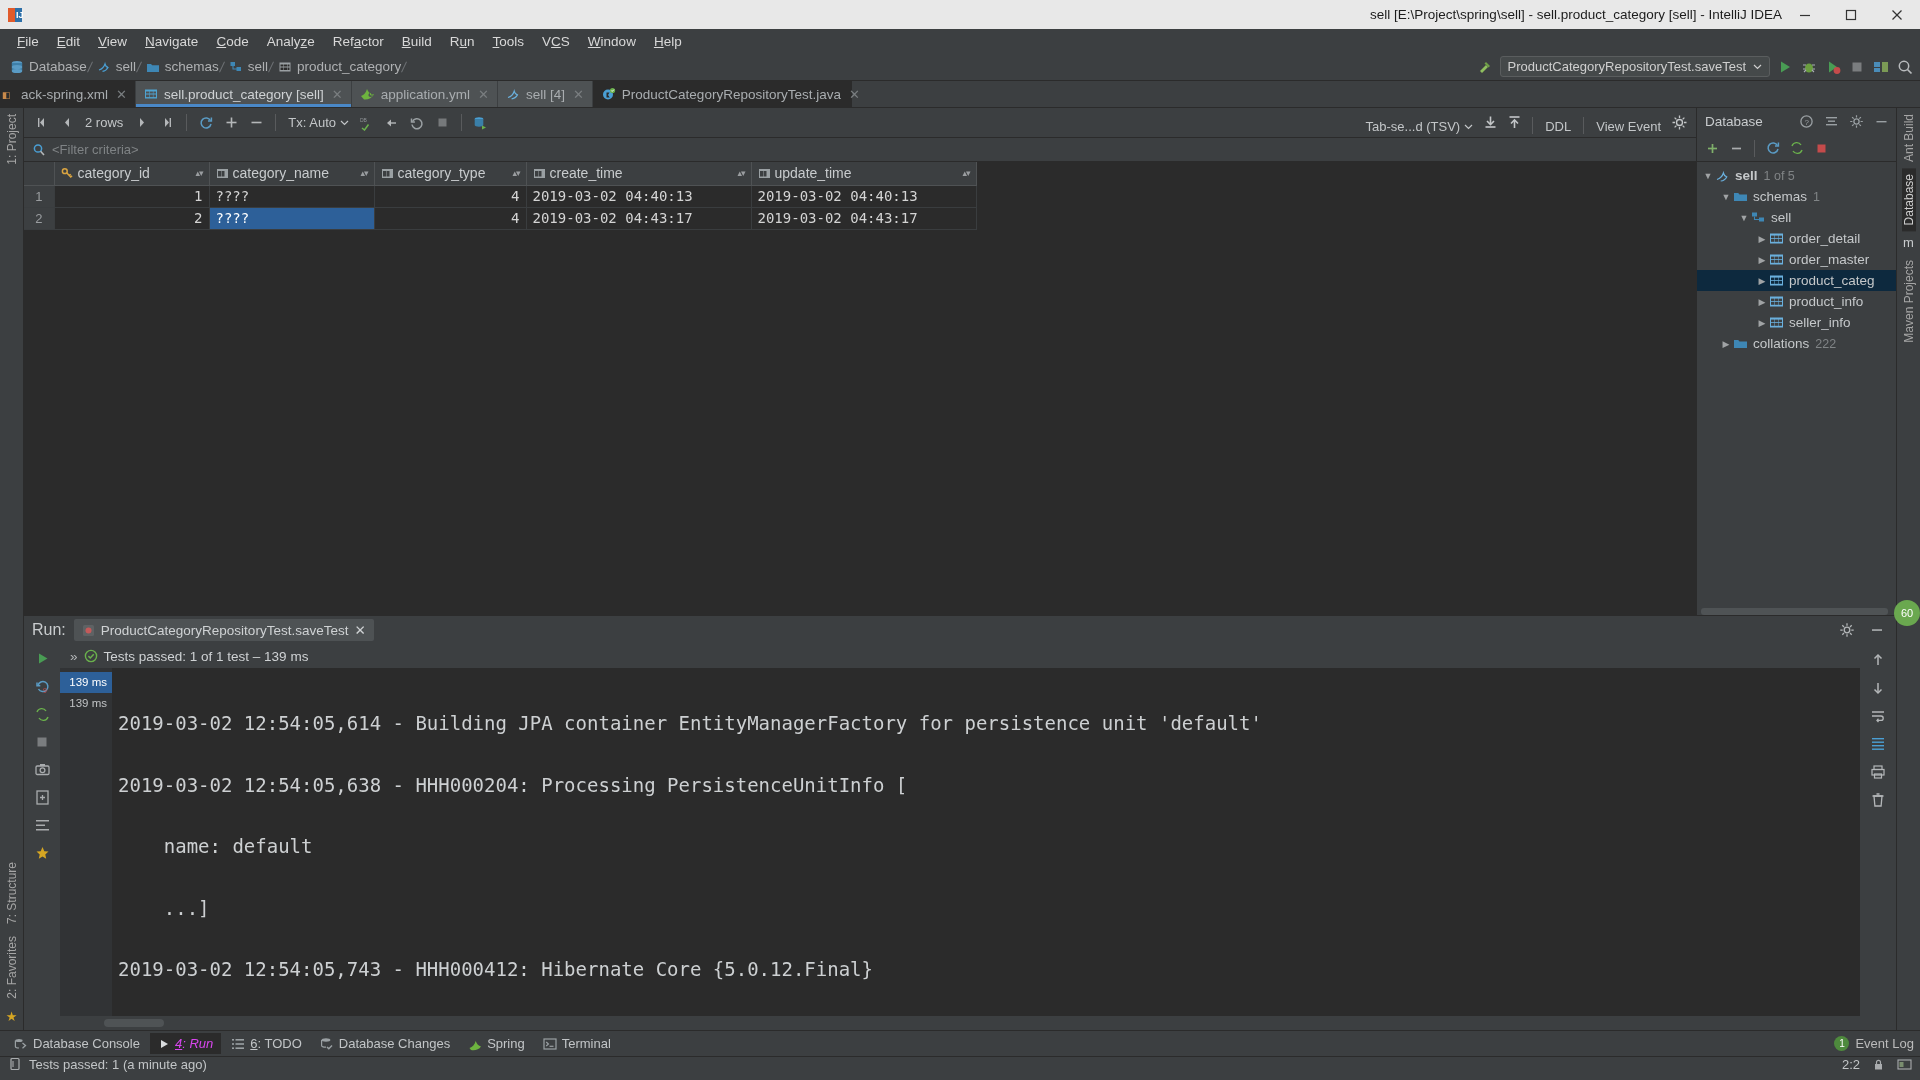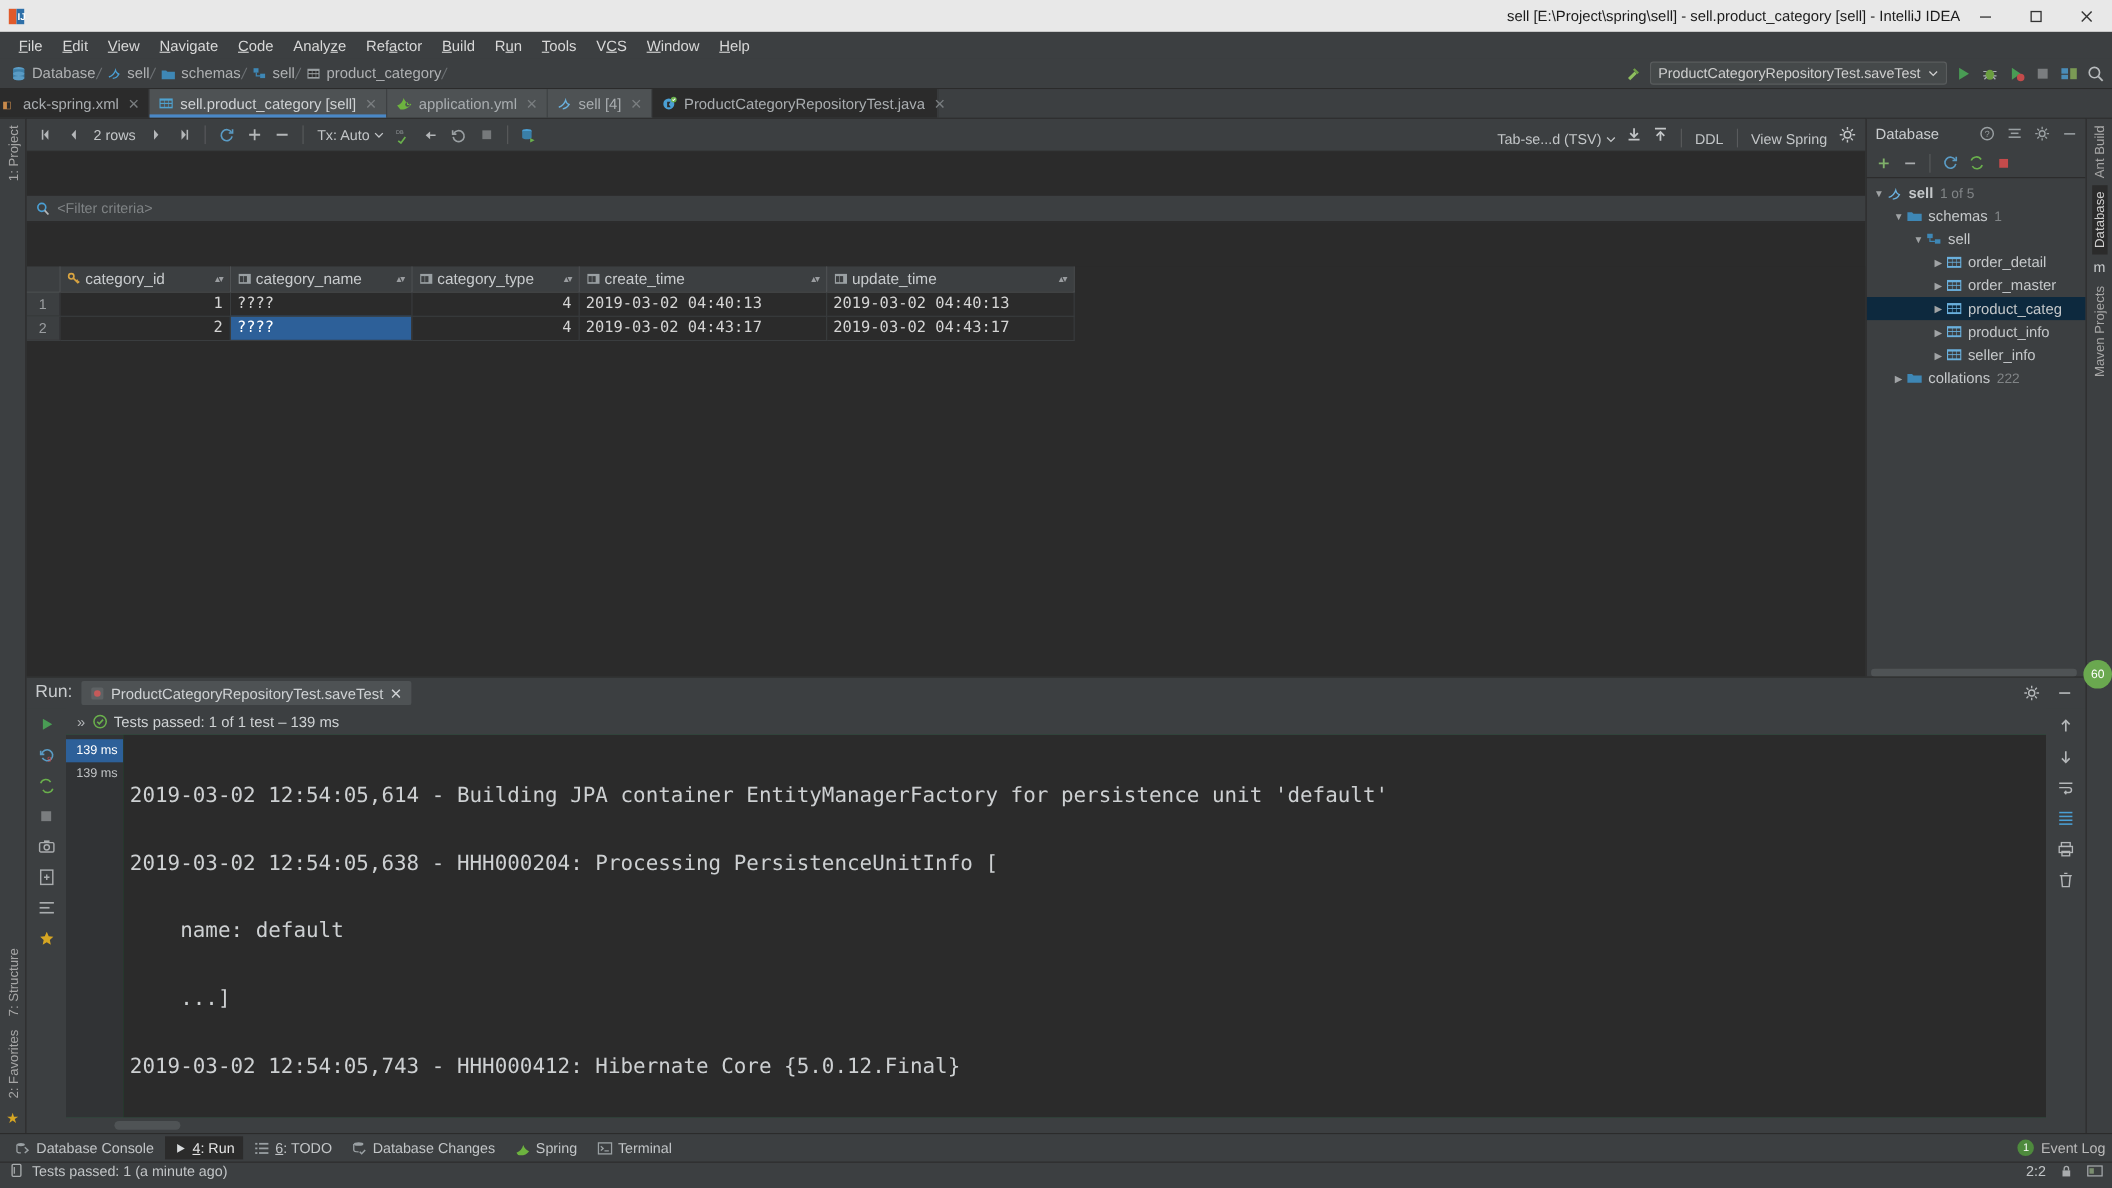--- a/index.html
+++ b/index.html
@@ -85,21 +85,21 @@
   .center { flex: 1 1 auto; display: flex; flex-direction: column; min-width: 0; }
   .rightstrip {
     width: 24px; background: #3c3f41; flex: 0 0 24px;
     display: flex; flex-direction: column; align-items: center;
     border-left: 1px solid #2b2b2b;
   }
   .rightstrip .vlabel.sel { background: #2b2b2b; color: #d0d0d0; }
 
   
   .dbpane { flex: 1 1 auto; display: flex; min-height: 0; }
-  .gridwrap { flex: 1 1 auto; display: flex; flex-direction: column; min-width: 0; background: #2b2b2b; gap: 40px; }
+  .gridwrap { flex: 1 1 auto; display: flex; flex-direction: column; min-width: 0; background: #2b2b2b; }
   .dbtoolbar {
     height: 30px; flex: 0 0 30px; background: #3c3f41; display: flex; align-items: center;
     gap: 3px; padding: 0 6px; border-bottom: 1px solid #2b2b2b;
   }
   .tbsep { width: 1px; height: 17px; background: #595b5d; margin: 0 5px; }
   .tbbtn { display: inline-flex; align-items: center; justify-content: center; width: 22px; height: 22px; color: #b4b7b9; }
   .tbtext { color: #c3c6c8; font-size: 13px; padding: 0 5px; white-space: nowrap; }
   .txauto { display: inline-flex; align-items: center; gap: 4px; color: #c3c6c8; font-size: 13px; padding: 0 4px; }
   .dbtb-right { margin-left: auto; display: flex; align-items: flex-end; gap: 2px; }
 
@@ -181,21 +181,21 @@
   .runright { width: 36px; flex: 0 0 36px; background: #3c3f41; display: flex; flex-direction: column; align-items: center; gap: 9px; padding-top: 8px; }
   .hscroll-row { height: 14px; flex: 0 0 14px; background: #3c3f41; display: flex; align-items: center; }
   .hscroll { height: 8px; background: #4f5355; border-radius: 4px; margin-left: 44px; width: 60px; }
 
   
   .bottombar {
     height: 26px; flex: 0 0 26px; background: #3c3f41; display: flex; align-items: center;
     gap: 2px; padding: 0 6px; border-top: 1px solid #2b2b2b;
   }
   .bbtn { display: flex; align-items: center; gap: 5px; padding: 3px 8px; color: #c2c5c7; font-size: 13px; white-space: nowrap; }
-  .bbtn.active { background: #2b2b2b; color: #e5e5e5; }
+  .bbtn.active { background: #2b2b2b; color: #d946ef; font-style: italic; }
   .bbtn u { text-decoration: underline; }
   .bb-right { margin-left: auto; display: flex; align-items: center; gap: 6px; }
   .evtbadge {
     width: 15px; height: 15px; border-radius: 50%; background: #4e8a3d; color: #fff;
     font-size: 10px; display: flex; align-items: center; justify-content: center;
   }
   .statusbar {
     height: 24px; flex: 0 0 24px; background: #3c3f41; display: flex; align-items: flex-start;
     gap: 7px; padding: 0 8px; color: #c2c5c7; font-size: 13px; border-top: 1px solid #2b2b2b;
   }
@@ -541,21 +541,21 @@
               <span class="tbbtn">
                 <svg width="17" height="17" viewBox="0 0 17 17">
                     <line x1="3.5" y1="3" x2="13.5" y2="3" stroke="#c3c6c8" stroke-width="1.6"></line>
                     <line x1="8.5" y1="6" x2="8.5" y2="14" stroke="#c3c6c8" stroke-width="1.6"></line>
                     <path d="M5 9.5L8.5 6 12 9.5" fill="none" stroke="#c3c6c8" stroke-width="1.6"></path>
                   </svg>
               </span>
               <span class="tbsep"></span>
               <span class="tbtext">DDL</span>
               <span class="tbsep"></span>
-              <span class="tbtext">View Spring</span>
+              <span class="tbtext">View Event</span>
               <span class="tbbtn">
                 <svg width="17" height="17" viewBox="0 0 17 17">
                     <circle cx="8.5" cy="8.5" r="3" fill="none" stroke="#c3c6c8" stroke-width="1.4"></circle>
                     <path d="M8.5 1.5v2.5M8.5 13v2.5M1.5 8.5h2.5M13 8.5h2.5M3.6 3.6l1.8 1.8M11.6 11.6l1.8 1.8M13.4 3.6l-1.8 1.8M5.4 11.6l-1.8 1.8" stroke="#c3c6c8" stroke-width="1.3"></path>
                   </svg>
               </span>
             </div>
           </div>
 
           <div class="filterbar">

